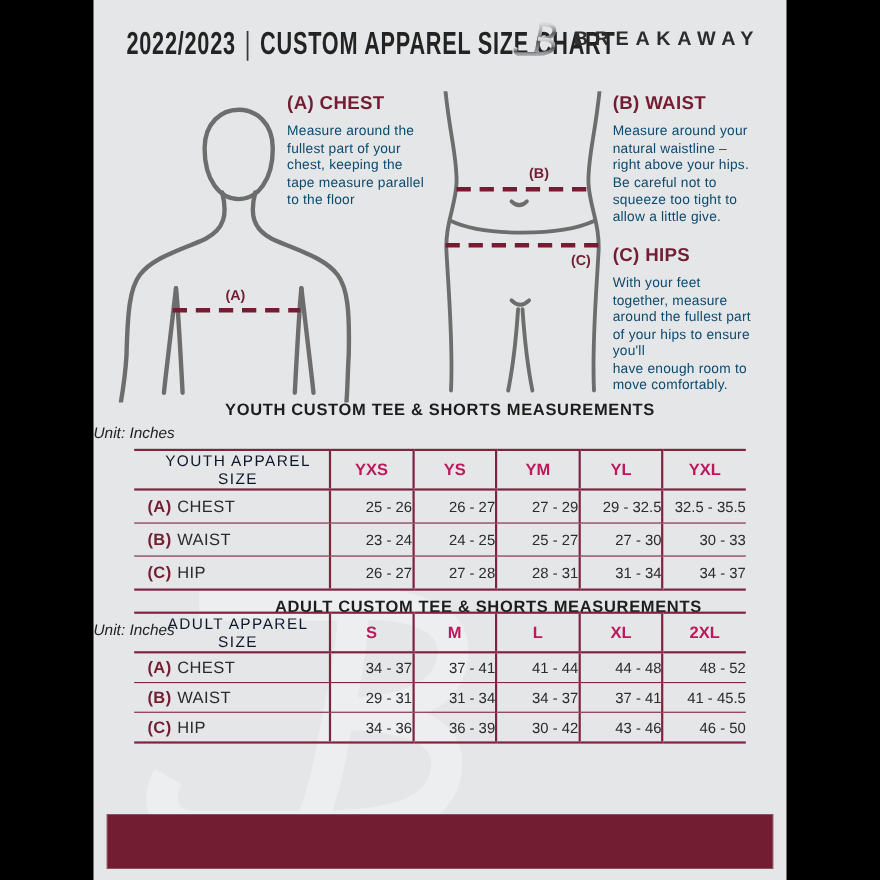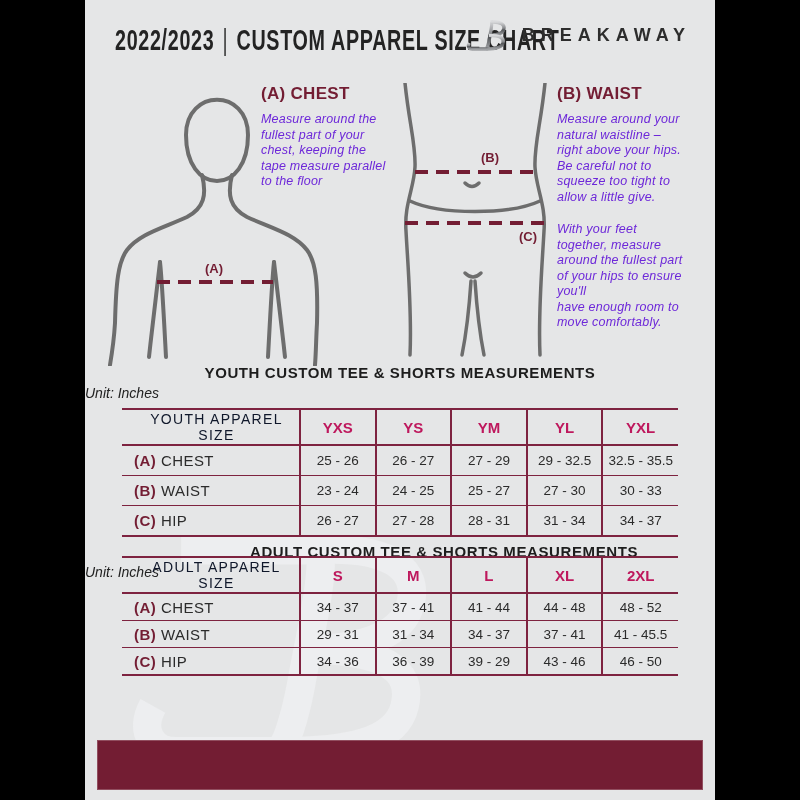--- a/index.html
+++ b/index.html
@@ -13,37 +13,37 @@
              font-weight:bold;font-size:29px;letter-spacing:1px;color:#232323;white-space:nowrap;}
   .hdr-title .pipe{font-weight:400;margin:0 12px;color:#3a3a3a;}
   .hdr-right{position:absolute;right:24px;top:16px;display:flex;align-items:center;gap:10px;z-index:3;}
   .brand{font-size:18px;font-weight:bold;letter-spacing:6px;color:#2d2d2d;}
 
   
   .fig{position:absolute;z-index:1;}
   .marker{position:absolute;font-size:13px;font-weight:bold;color:#731d33;z-index:2;}
   .instr{position:absolute;z-index:2;}
   .instr h3{margin:0 0 8px 0;font-size:17px;font-weight:bold;color:#731d33;letter-spacing:.3px;}
-  .instr p{margin:0;font-size:12.5px;line-height:15.5px;font-style:italic;color:#6d28d9;
+  .instr p{margin:0;font-size:12.5px;line-height:15.5px;color:#0c4a6e;
            white-space:pre-line;letter-spacing:.2px;}
 
   
   .sec-title{position:absolute;width:100%;text-align:center;font-size:15px;font-weight:bold;
              color:#1d1d1d;letter-spacing:.6px;z-index:1;}
   .sec-unit{position:absolute;width:100%;text-align:left;font-size:14px;font-style:italic;
             color:#222;z-index:1;}
   .size-table{position:absolute;left:37px;width:556px;border-collapse:collapse;z-index:1;
               table-layout:fixed;}
   .size-table th,.size-table td{border:0;padding:0;text-align:center;background:transparent;}
   .size-table col.c-lbl{width:32%;}
   .size-table thead th{height:34px;border-top:2px solid #7e2340;border-bottom:2px solid #7e2340;
                        font-size:15px;font-weight:bold;color:#be185d;}
   .size-table thead th.lbl{font-weight:400;font-size:14px;letter-spacing:1.3px;text-align:center;
                            padding-left:12px;color:#0f172a;}
-  .size-table tbody td{border-bottom:1px solid #7e2340;font-size:13.5px;color:#2b2b2b;}
+  .size-table tbody td{border-bottom:1px solid #7e2340;font-size:13.5px;color:#2b2b2b;text-align:right;}
   .size-table tbody tr:last-child td{border-bottom:2px solid #7e2340;}
   .size-table th+th,.size-table td+td{border-left:2px solid #7e2340;}
   .size-table td.lbl{text-align:left;padding-left:12px;font-size:15px;letter-spacing:.4px;}
   .size-table td.lbl .pfx{color:#731d33;font-weight:bold;margin-right:5px;}
   .yt tbody td{height:29px;}
   .at tbody td{height:26px;}
 
   
   .footer-bar{position:absolute;left:12px;right:12px;top:740px;height:50px;background:#731d33;
               box-shadow:inset 0 0 0 1px rgba(255,255,255,.22);z-index:2;}
@@ -122,20 +122,21 @@
     <div class="instr" style="left:472px;top:84px;width:152px;">
       <h3>(B) WAIST</h3>
       <p>Measure around your
 natural waistline –
 right above your hips.
 Be careful not to
 squeeze too tight to
 allow a little give.</p>
     </div>
     <div class="instr" style="left:472px;top:222px;width:152px;">
+      <h3>(C) HIPS</h3>
       <p>With your feet
 together, measure
 around the fullest part
 of your hips to ensure
 you'll
 have enough room to
 move comfortably.</p>
     </div>
 
     <svg class="watermark" viewBox="0 0 120 100" width="340" height="283" aria-hidden="true">
@@ -232,21 +233,21 @@
           <td>29 - 31</td>
           <td>31 - 34</td>
           <td>34 - 37</td>
           <td>37 - 41</td>
           <td>41 - 45.5</td>
         </tr>
         <tr>
           <td class="lbl"><span class="pfx">(C)</span><span>HIP</span></td>
           <td>34 - 36</td>
           <td>36 - 39</td>
-          <td>39 - 29</td>
+          <td>30 - 42</td>
           <td>43 - 46</td>
           <td>46 - 50</td>
         </tr>
       </tbody>
     </table>
 
     <div class="footer-bar"></div>
 
   </div>
 </div>

